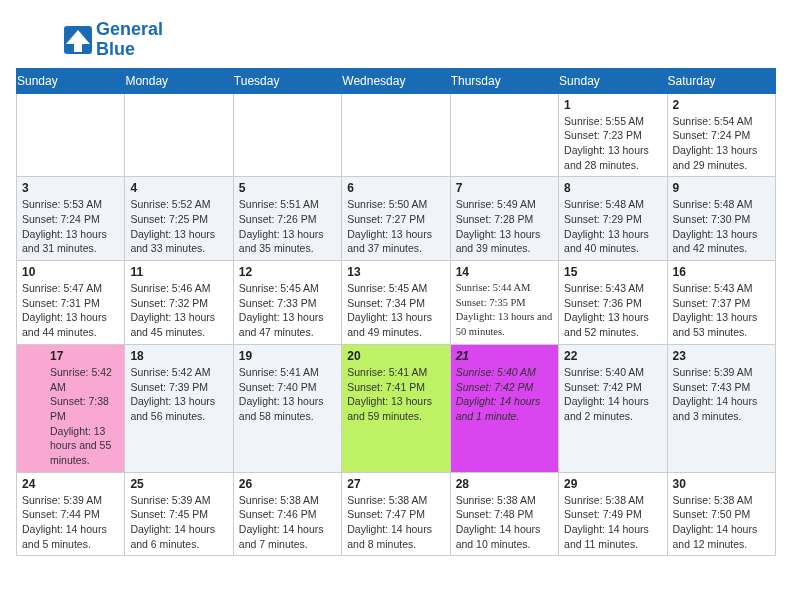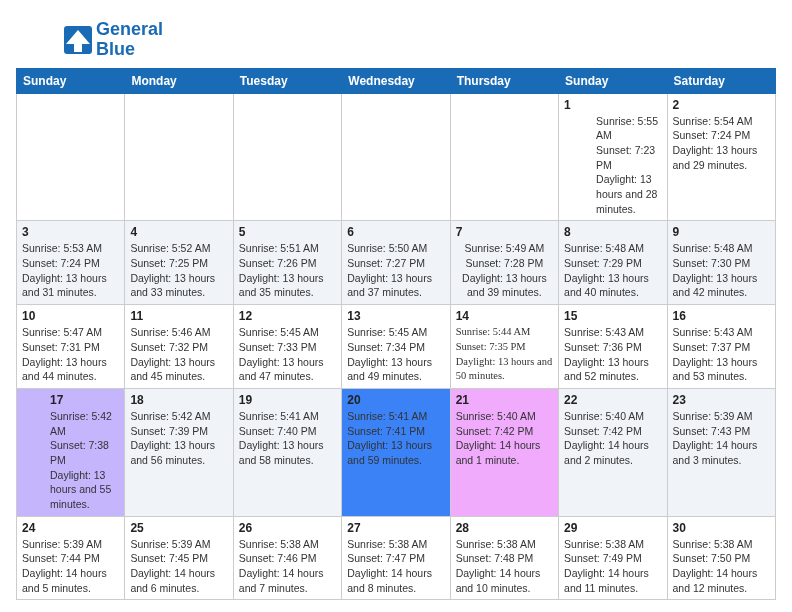--- a/index.html
+++ b/index.html
@@ -53,23 +53,23 @@
     .calendar {
       width: 100%;
       border-collapse: collapse;
       margin-top: 8px;
       font-size: 11px;
     }
     .calendar th {
       background: #1a6bb5;
       color: #fff;
       text-align: left;
-      padding: 5px 6px;
+      padding: 5px 0;
       font-size: 12px;
-      font-weight: bold;
+      font-weight: normal;
       border: 1px solid #1a6bb5;
     }
     .calendar td {
       vertical-align: top;
       border: 1px solid #ccc;
       padding: 4px 5px;
       width: 107px;
       height: 80px;
       background: #fff;
     }
@@ -126,21 +126,21 @@
   </thead>
   <tbody id="calendar-body">
   <tr>
         <td class="empty-cell"></td>
         <td class="empty-cell"></td>
         <td class="empty-cell"></td>
         <td class="empty-cell"></td>
         <td class="empty-cell"></td>
         <td>
           <span class="day-num">1</span>
-          <div class="day-info" style="white-space: pre-line; margin-left: 32px;">Sunrise: 5:55 AM
+          <div class="day-info" style="white-space: pre-line;">Sunrise: 5:55 AM
 Sunset: 7:23 PM
 Daylight: 13 hours and 28 minutes.</div>
         </td>
         <td>
           <span class="day-num">2</span>
           <div class="day-info" style="white-space: pre-line;">Sunrise: 5:54 AM
 Sunset: 7:24 PM
 Daylight: 13 hours and 29 minutes.</div>
         </td>
       </tr>
@@ -164,21 +164,21 @@
 Daylight: 13 hours and 35 minutes.</div>
         </td>
         <td style="background: rgb(240, 244, 248);">
           <span class="day-num">6</span>
           <div class="day-info" style="white-space: pre-line;">Sunrise: 5:50 AM
 Sunset: 7:27 PM
 Daylight: 13 hours and 37 minutes.</div>
         </td>
         <td style="background: rgb(240, 244, 248);">
           <span class="day-num">7</span>
-          <div class="day-info" style="white-space: pre-line; text-align: center;">Sunrise: 5:49 AM
+          <div class="day-info" style="white-space: pre-line;">Sunrise: 5:49 AM
 Sunset: 7:28 PM
 Daylight: 13 hours and 39 minutes.</div>
         </td>
         <td style="background: rgb(240, 244, 248);">
           <span class="day-num">8</span>
           <div class="day-info" style="white-space: pre-line;">Sunrise: 5:48 AM
 Sunset: 7:29 PM
 Daylight: 13 hours and 40 minutes.</div>
         </td>
         <td style="background: rgb(240, 244, 248);">
@@ -226,45 +226,45 @@
 Daylight: 13 hours and 52 minutes.</div>
         </td>
         <td>
           <span class="day-num">16</span>
           <div class="day-info" style="white-space: pre-line;">Sunrise: 5:43 AM
 Sunset: 7:37 PM
 Daylight: 13 hours and 53 minutes.</div>
         </td>
       </tr>
       <tr>
-        <td style="background: #c4b5fd; padding-left: 33px;">
+        <td style="background: #f9a8d4; padding-left: 33px;">
           <span class="day-num">17</span>
           <div class="day-info" style="white-space: pre-line;">Sunrise: 5:42 AM
 Sunset: 7:38 PM
 Daylight: 13 hours and 55 minutes.</div>
         </td>
         <td style="background: rgb(240, 244, 248);">
           <span class="day-num">18</span>
           <div class="day-info" style="white-space: pre-line;">Sunrise: 5:42 AM
 Sunset: 7:39 PM
 Daylight: 13 hours and 56 minutes.</div>
         </td>
         <td style="background: rgb(240, 244, 248);">
           <span class="day-num">19</span>
           <div class="day-info" style="white-space: pre-line;">Sunrise: 5:41 AM
 Sunset: 7:40 PM
 Daylight: 13 hours and 58 minutes.</div>
         </td>
-        <td style="background: #3b82f6;">
+        <td style="background: #bef264;">
           <span class="day-num">20</span>
           <div class="day-info" style="white-space: pre-line;">Sunrise: 5:41 AM
 Sunset: 7:41 PM
 Daylight: 13 hours and 59 minutes.</div>
         </td>
-        <td style="background: #f0abfc;">
+        <td style="background: #d946ef; font-style: italic;">
           <span class="day-num">21</span>
           <div class="day-info" style="white-space: pre-line;">Sunrise: 5:40 AM
 Sunset: 7:42 PM
 Daylight: 14 hours and 1 minute.</div>
         </td>
         <td style="background: rgb(240, 244, 248);">
           <span class="day-num">22</span>
           <div class="day-info" style="white-space: pre-line;">Sunrise: 5:40 AM
 Sunset: 7:42 PM
 Daylight: 14 hours and 2 minutes.</div>

